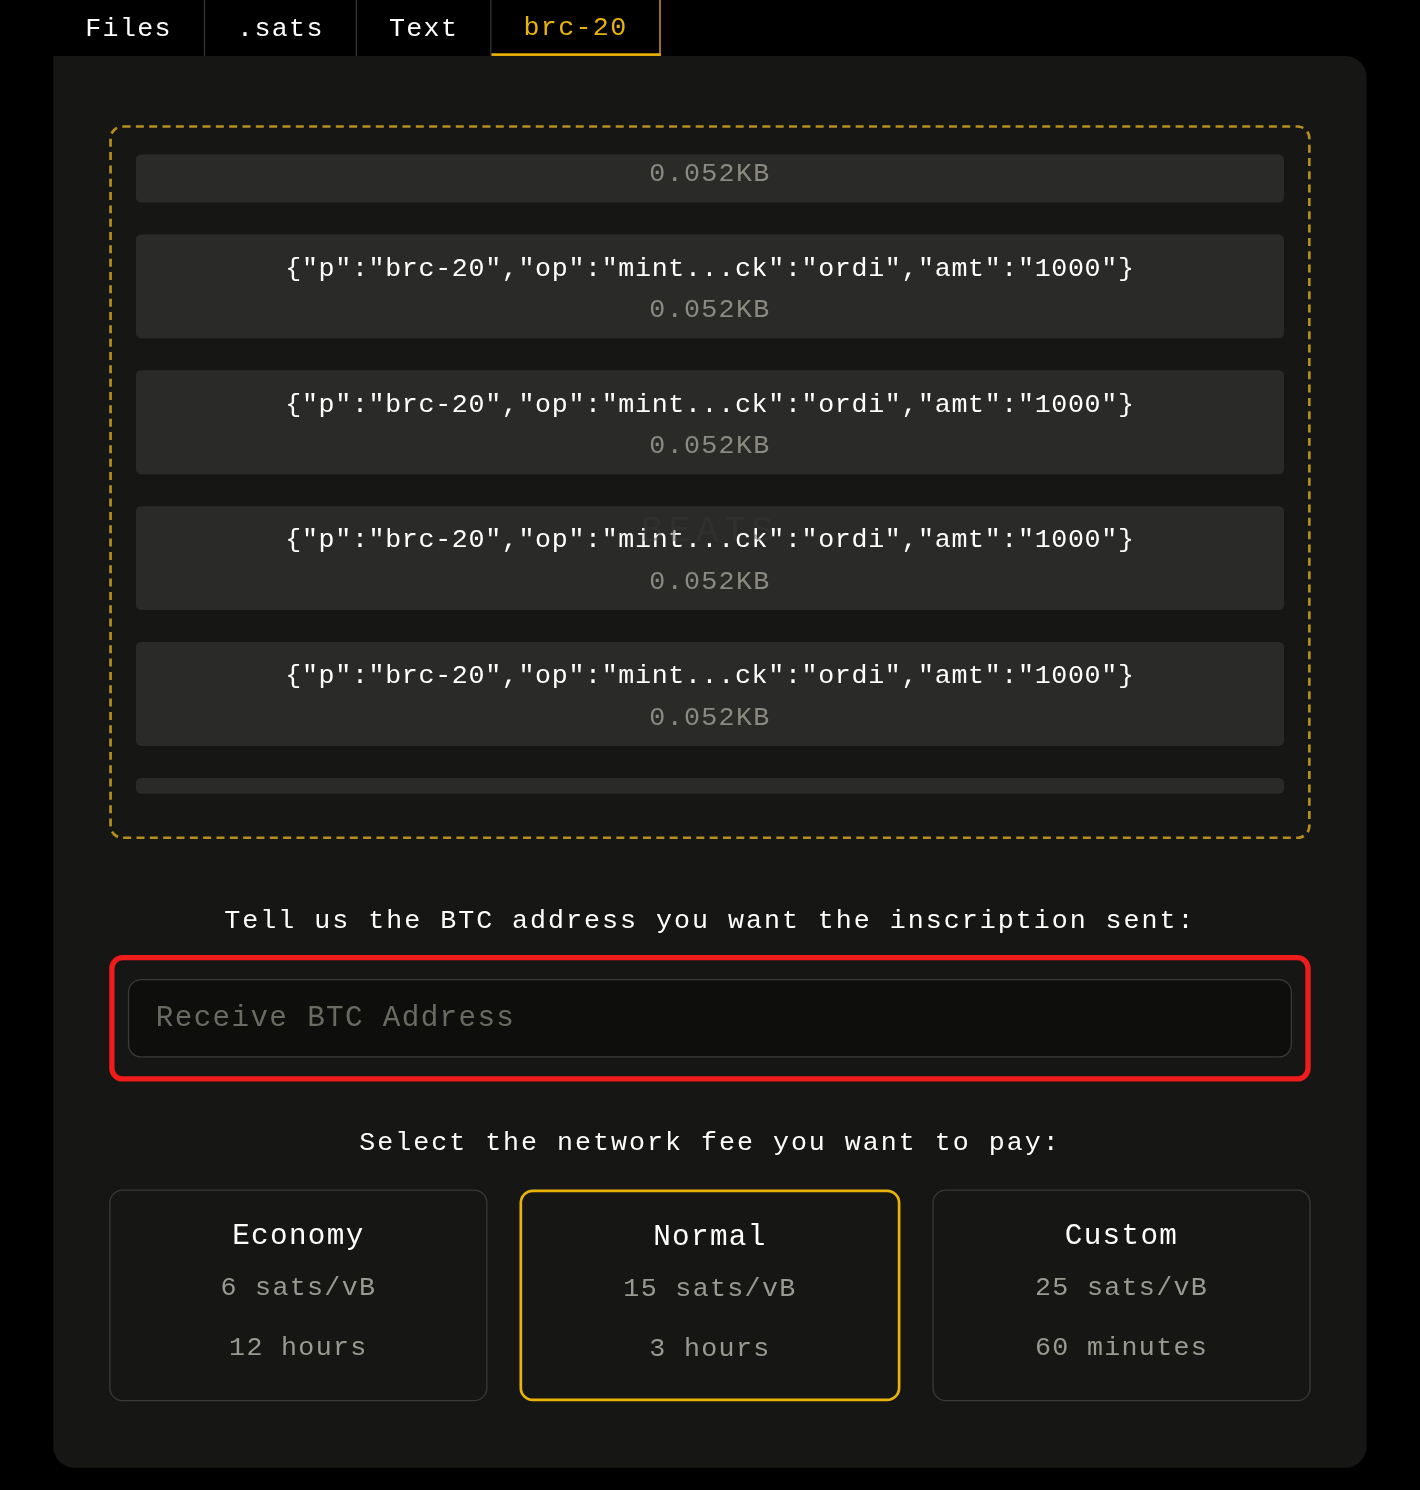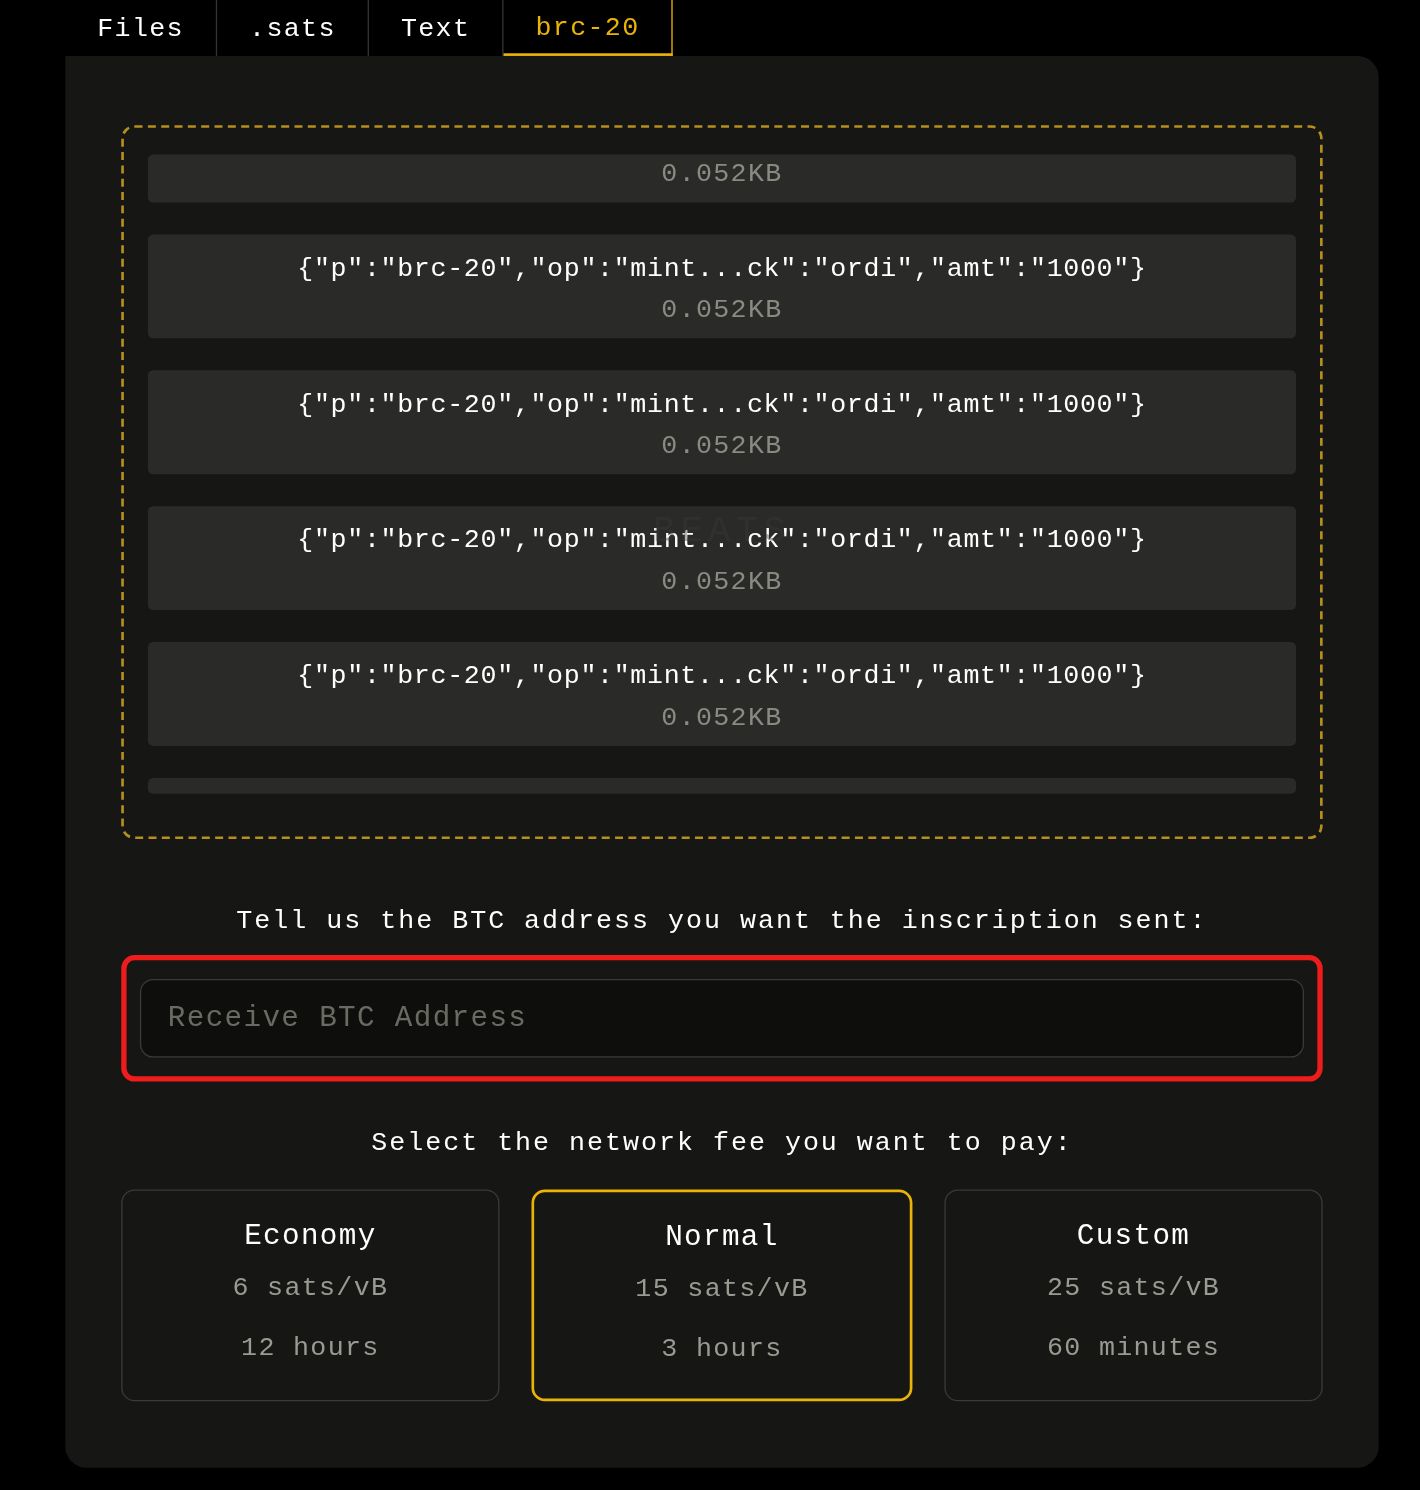--- a/index.html
+++ b/index.html
@@ -10,21 +10,20 @@
     width: 1420px;
     height: 1490px;
     padding: 0;
     overflow: hidden;
   }
   .wrap {
     width: 1420px;
     height: 1490px;
     transform: scale(1);
     transform-origin: top left;
-    padding-left: 12px;
   }
   .stage {
     width: 1066px;
     height: 1118px;
     position: relative;
     transform: scale(1.332);
     transform-origin: top left;
   }
   .tabs {
     display: flex;

